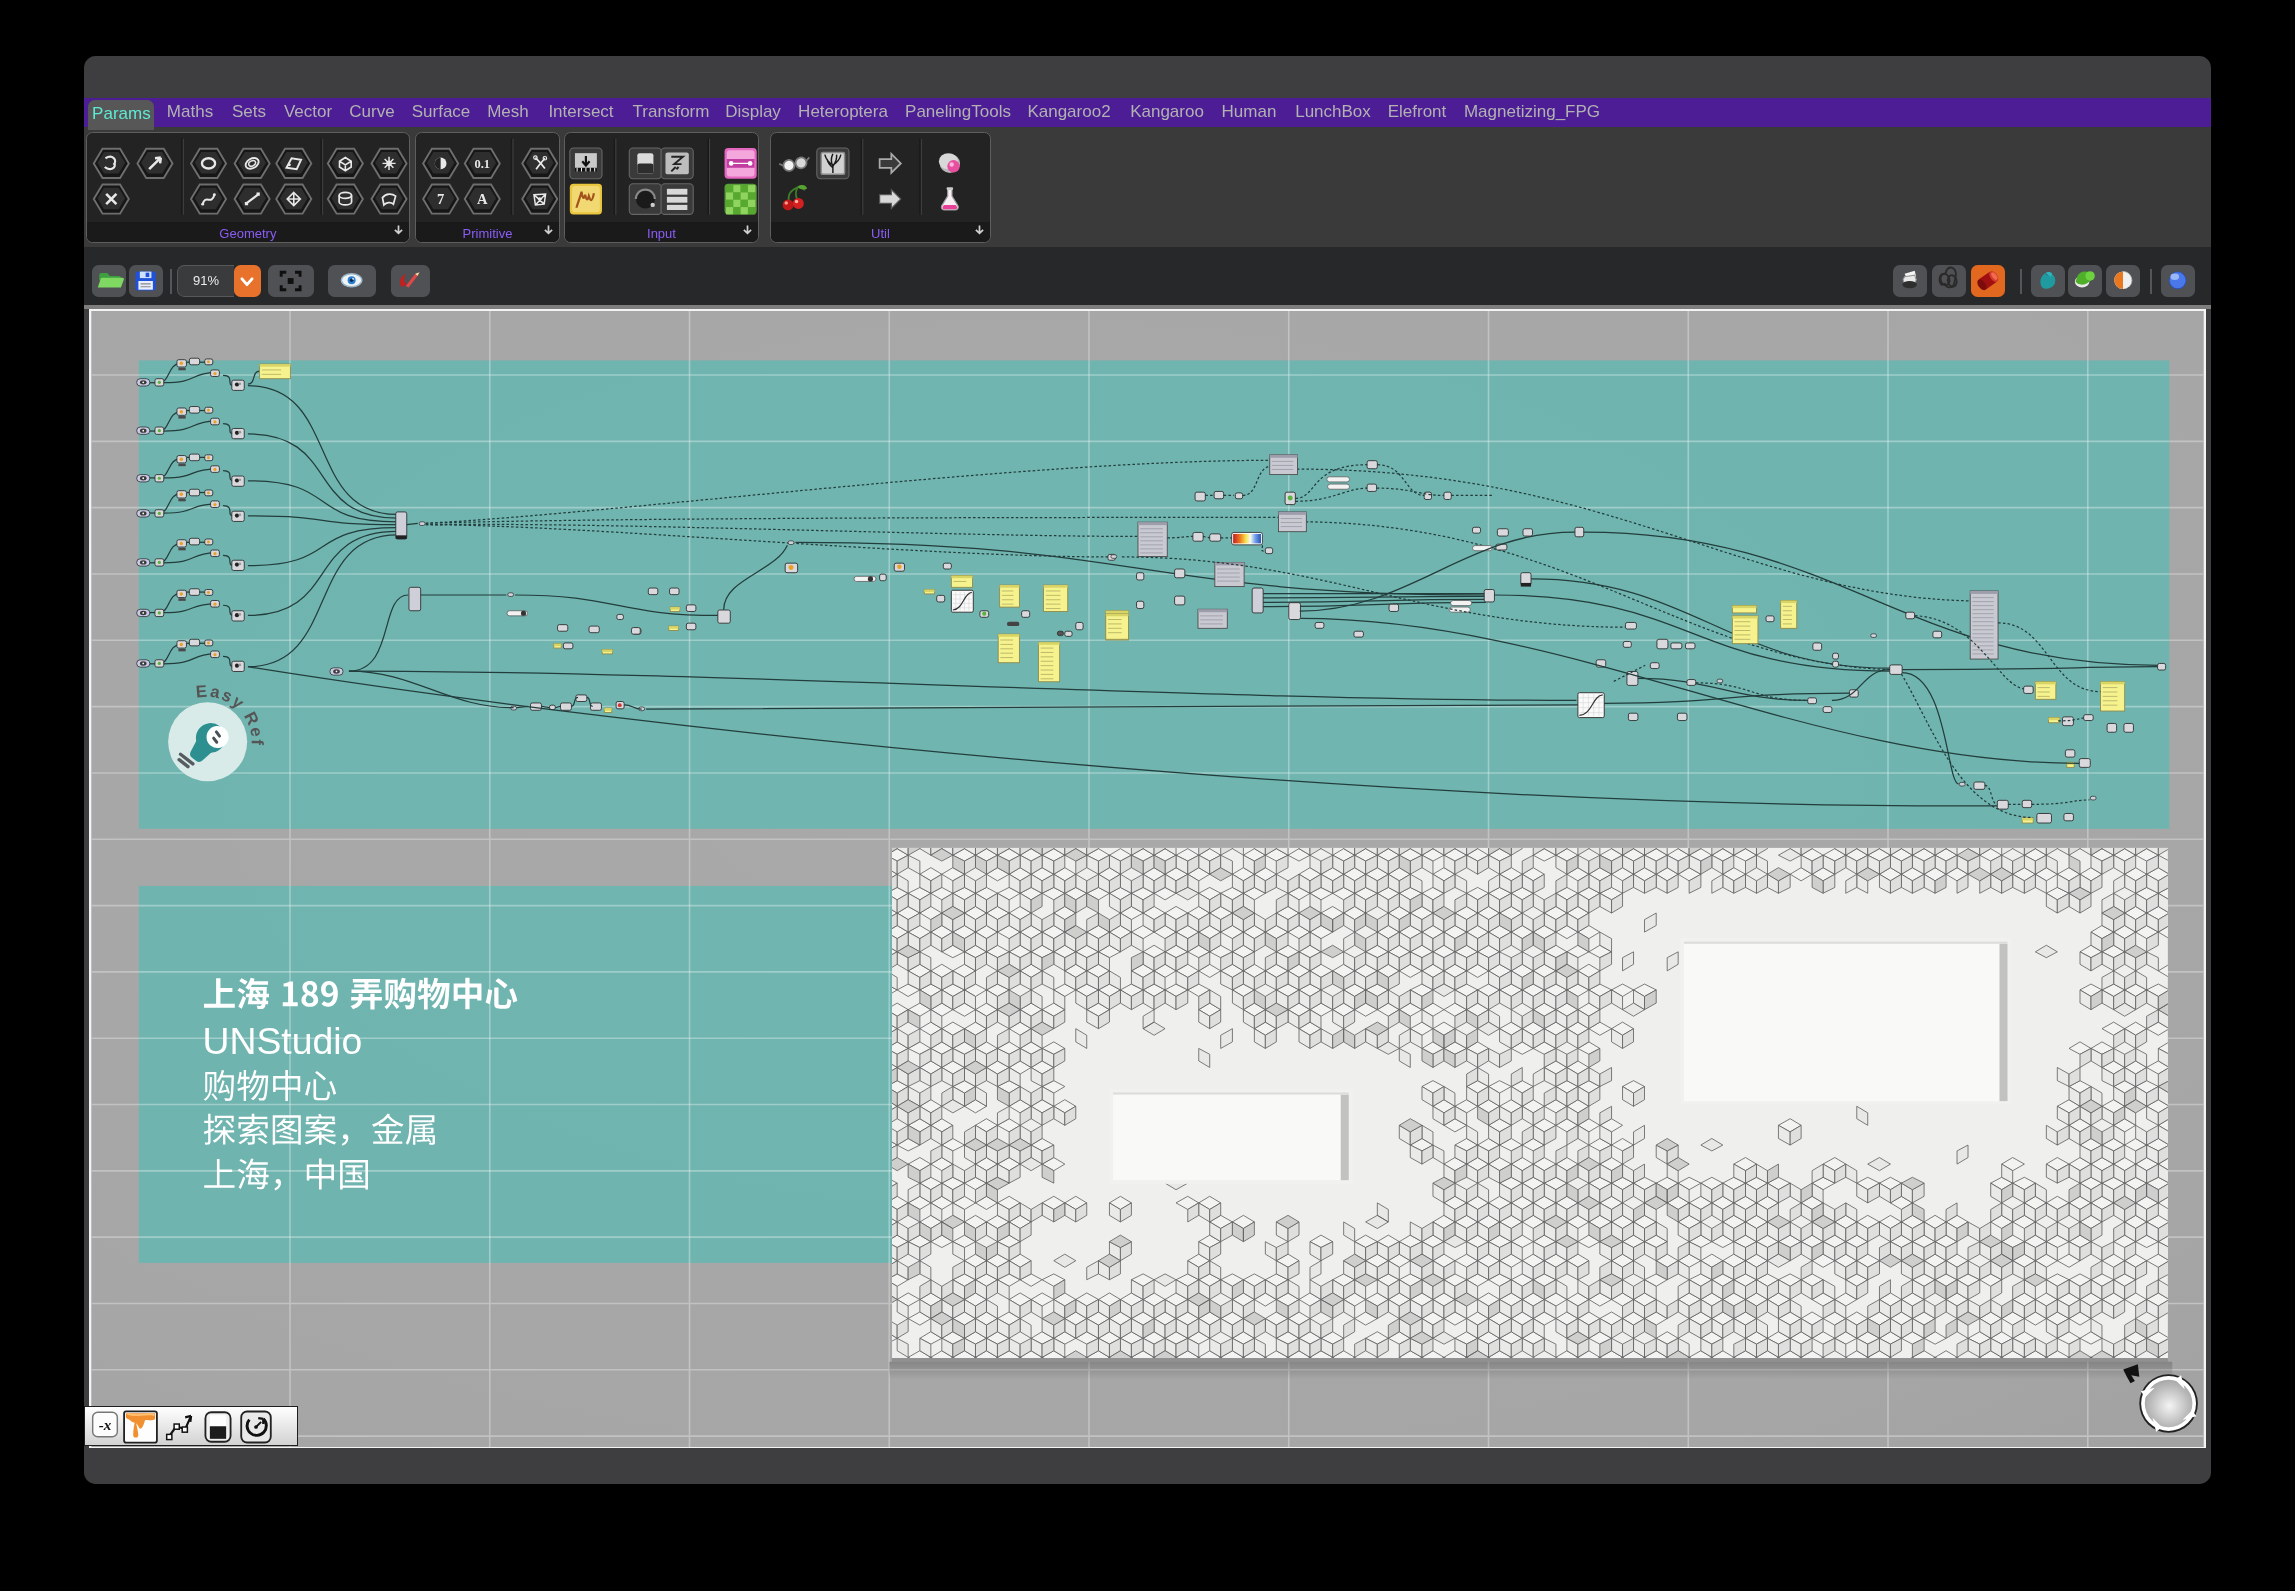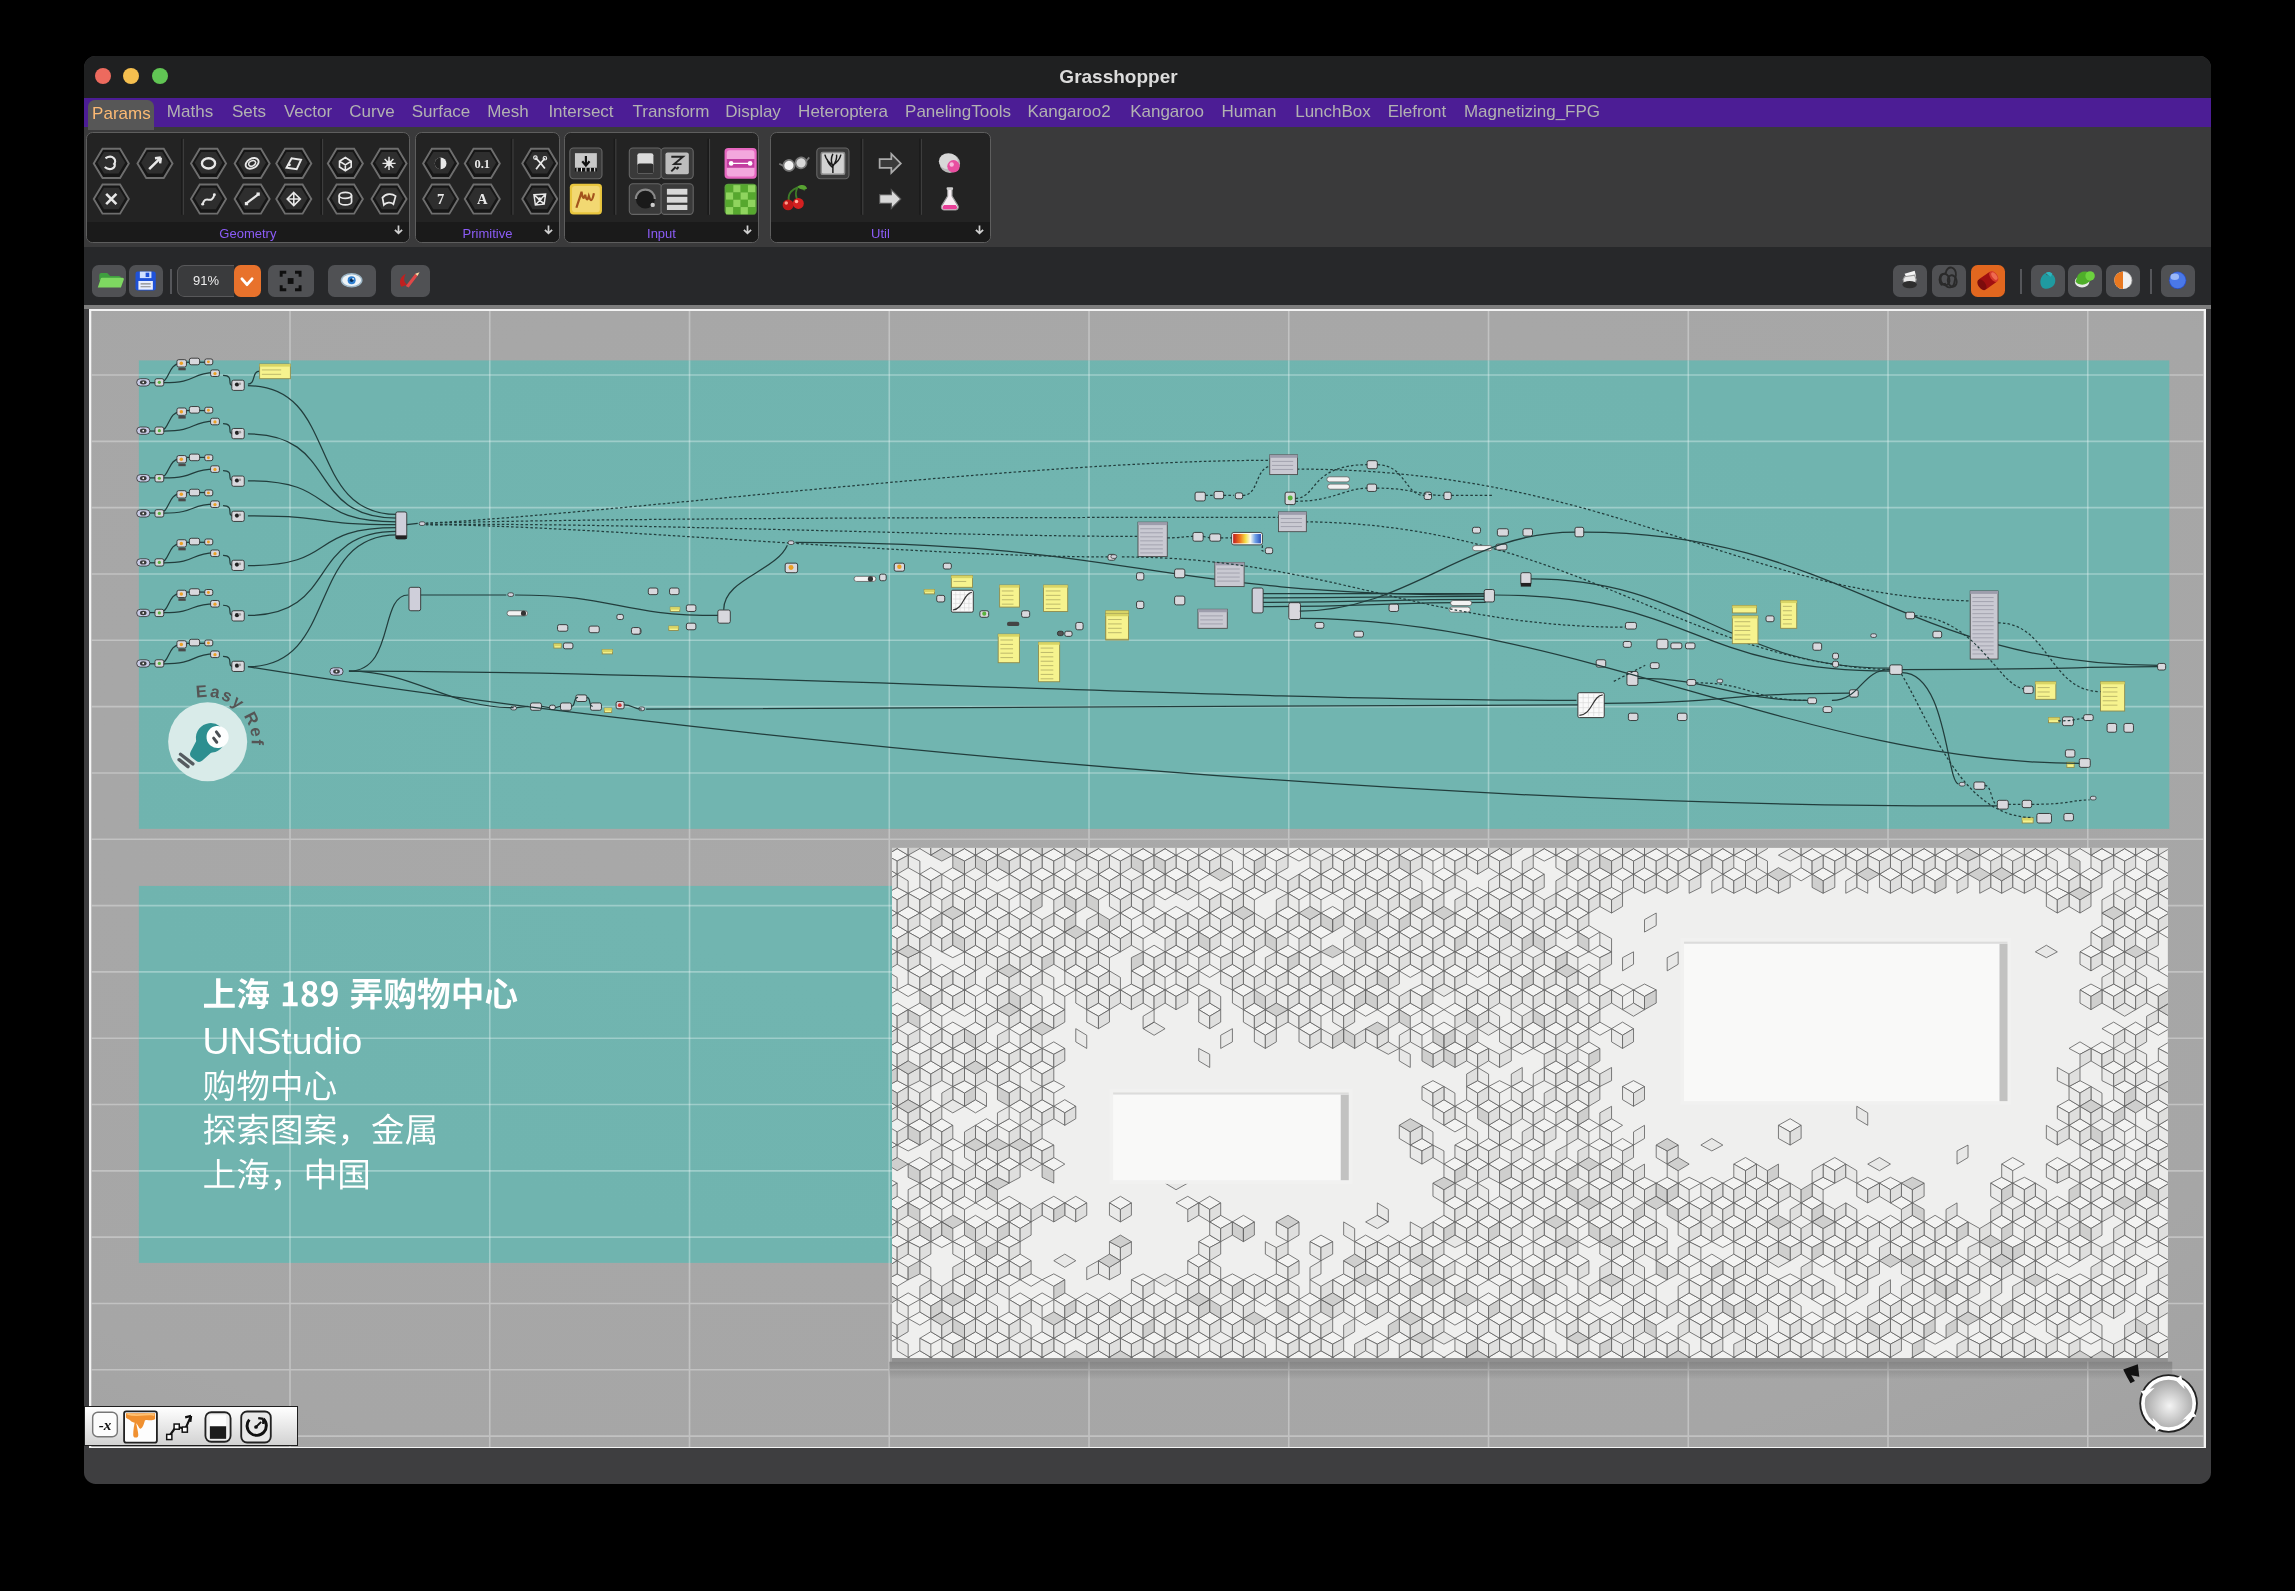--- a/index.html
+++ b/index.html
@@ -1,47 +1,41 @@
 <!DOCTYPE html>
 <html style="font-size:11.7px"><head><meta charset="utf-8"><style>
 *{margin:0;padding:0;box-sizing:border-box}
 html,body{width:2295px;height:1591px;background:#000;font-family:"Liberation Sans",sans-serif;overflow:hidden}
 #win{position:absolute;left:84px;top:56px;width:2127px;height:1428px;background:#3e3e40;border-radius:11.7px;overflow:hidden}
 #titlebar{position:absolute;left:0;top:0;width:100%;height:42px;background:#1f2021}
 .tl{position:absolute;top:11.7px;width:16px;height:16px;border-radius:50%}
 #title{position:absolute;left:-29px;top:0;width:100%;height:42px;line-height:42px;text-align:center;color:#dcdcdc;font-size:19px;font-weight:bold}
 #menubar{position:absolute;left:0;top:42px;width:100%;height:28.5px;background:#4c1d95}
 .mi{position:absolute;top:0;height:28.5px;line-height:28.5px;color:#b2b2b2;font-size:17px;transform:translateX(-50%);white-space:nowrap}
-#ptab{position:absolute;left:4.4px;top:44px;width:66px;height:30px;background:#575757;border-radius:6.6px 6.6px 0 0;color:#fdba74;font-size:17px;text-align:center;line-height:28.5px;z-index:3}
+#ptab{position:absolute;left:4.4px;top:44px;width:66px;height:30px;background:#575757;border-radius:6.6px 6.6px 0 0;color:#5eead4;font-size:17px;text-align:center;line-height:28.5px;z-index:3}
 #palette{position:absolute;left:0;top:71px;width:100%;height:120px;background:#3a3a3b}
 .pal{position:absolute;top:5.1px;height:111px;background:#232323;border:1.5px solid #5e5e5e;border-radius:6.6px;overflow:hidden}
 .plstrip{position:absolute;left:0;bottom:0;width:100%;height:20px;background:#1a1a1a}
 .plabel{position:absolute;left:0;bottom:1.5px;width:100%;text-align:center;color:#8b5cf6;font-size:13px}
 .parrow{position:absolute;right:4.4px;bottom:2.9px}
 #toolbar2{position:absolute;left:0;top:191px;width:100%;height:58px;background:#27282a}
 .t2b{position:absolute;border-radius:6.6px;overflow:hidden}
 .t2sep{position:absolute;top:22px;width:1.5px;height:25px;background:#55565a}
 #zoombox{position:absolute;left:93px;top:18.3px;width:57px;height:32px;background:#3a3b3d;border:1.1px solid #58585a;border-right:none;border-radius:7.3px 0 0 7.3px;color:#ececec;font-size:13px;text-align:center;line-height:30px}
 #zoomdd{position:absolute;left:150px;top:18.3px;width:27px;height:32px;background:#e8722c;border-radius:6.6px}
 #gstrip{position:absolute;left:0;top:249px;width:100%;height:3.7px;background:#7e7e7e}
 #canvaswrap{position:absolute;left:5.1px;top:253px;width:2117px;height:1139px;background:#f4f4f4}
 #canvas{position:absolute;left:2.2px;top:2.2px;width:2113px;height:1137px;overflow:hidden}
 #minibar{position:absolute;left:0px;top:1350px;width:214px;height:40px;background:linear-gradient(#ffffff,#d2d2d2);border:1.5px solid #1e1e1e;z-index:5}
 .mbi{position:absolute;top:2.9px}
 #statusbar{position:absolute;left:0;top:1391px;width:100%;height:37px;background:#28292b;z-index:4}
 #sbtext{position:absolute;left:1990px;top:0;height:37px;line-height:37px;color:#cfcfcf;font-size:20.5px;transform:translateX(-50%)}
 #sbicon{position:absolute;left:1.5px;top:6.6px}
 </style></head><body>
 <div id="win">
-<div id="titlebar">
-<div class="tl" style="left:10.6px;background:#ed6a5e"></div>
-<div class="tl" style="left:39px;background:#f5bf4f"></div>
-<div class="tl" style="left:68px;background:#61c554"></div>
-<div id="title">Grasshopper</div>
-</div>
 <div id="menubar">
       <span class="mi" style="left:106px">Maths</span>
       <span class="mi" style="left:165px">Sets</span>
       <span class="mi" style="left:224px">Vector</span>
       <span class="mi" style="left:288px">Curve</span>
       <span class="mi" style="left:357px">Surface</span>
       <span class="mi" style="left:424px">Mesh</span>
       <span class="mi" style="left:497px">Intersect</span>
       <span class="mi" style="left:587px">Transform</span>
       <span class="mi" style="left:669px">Display</span>

